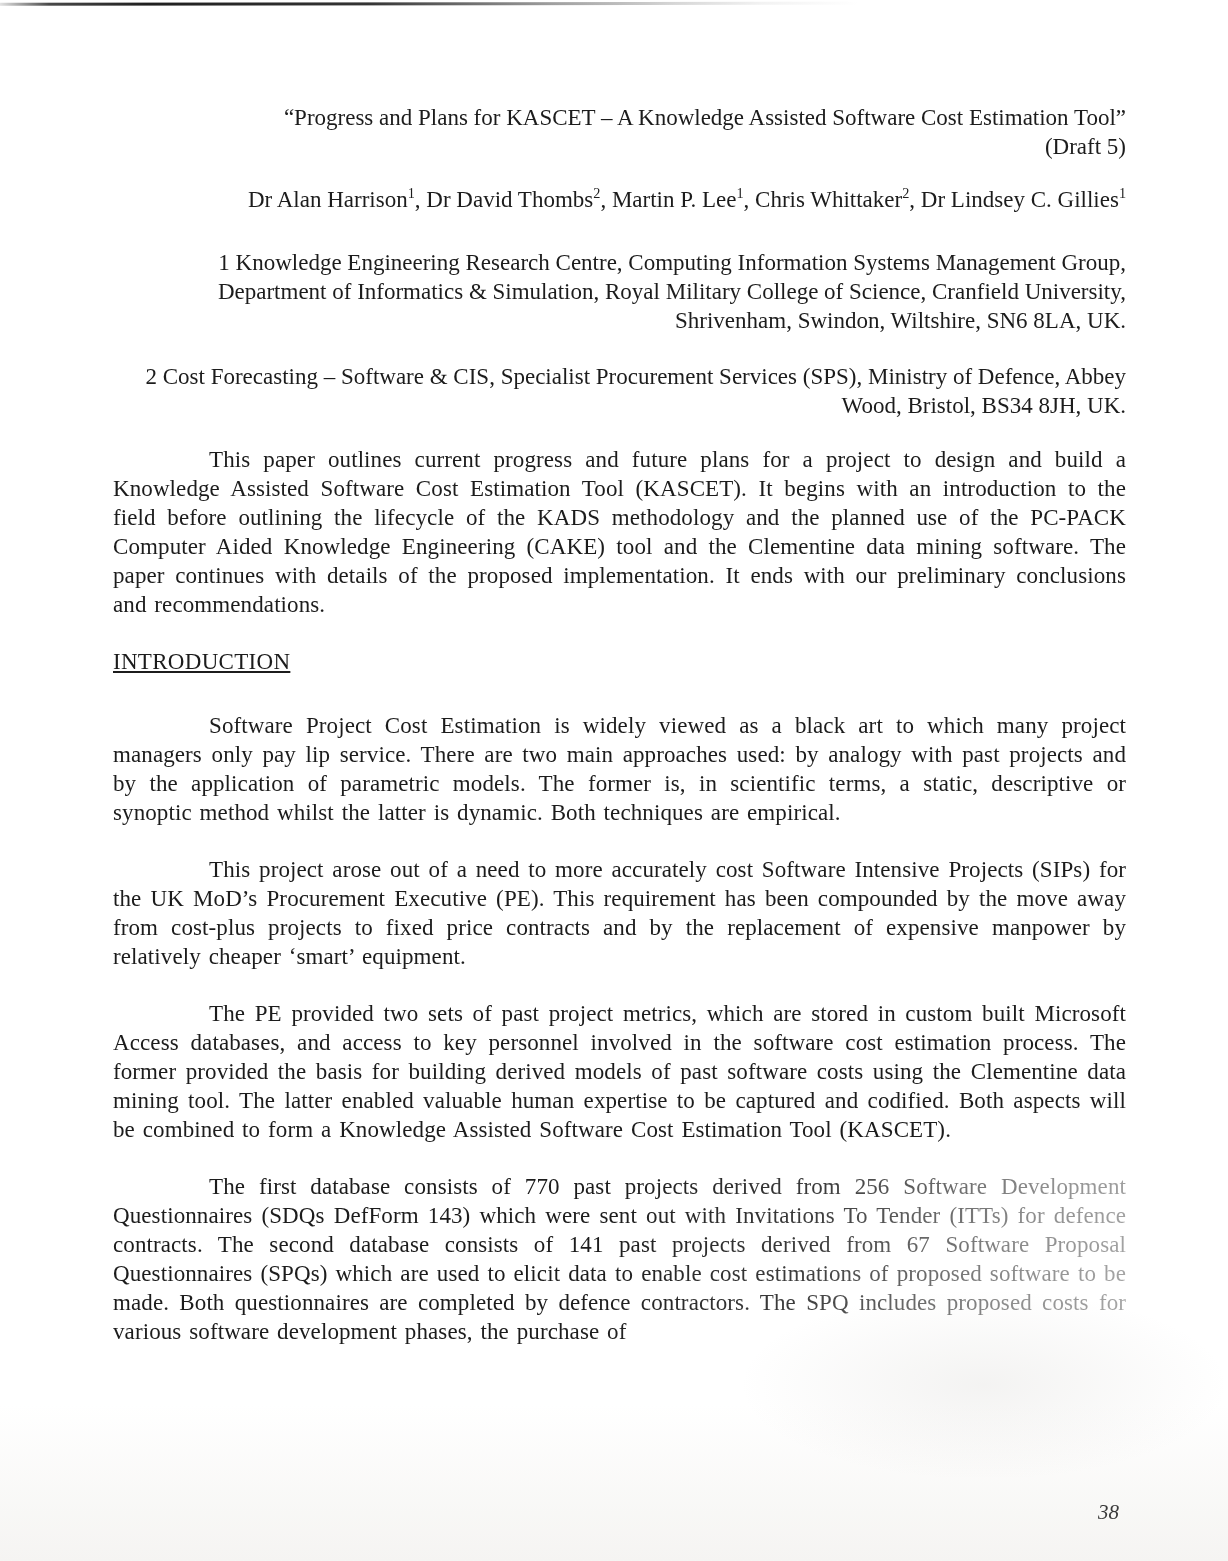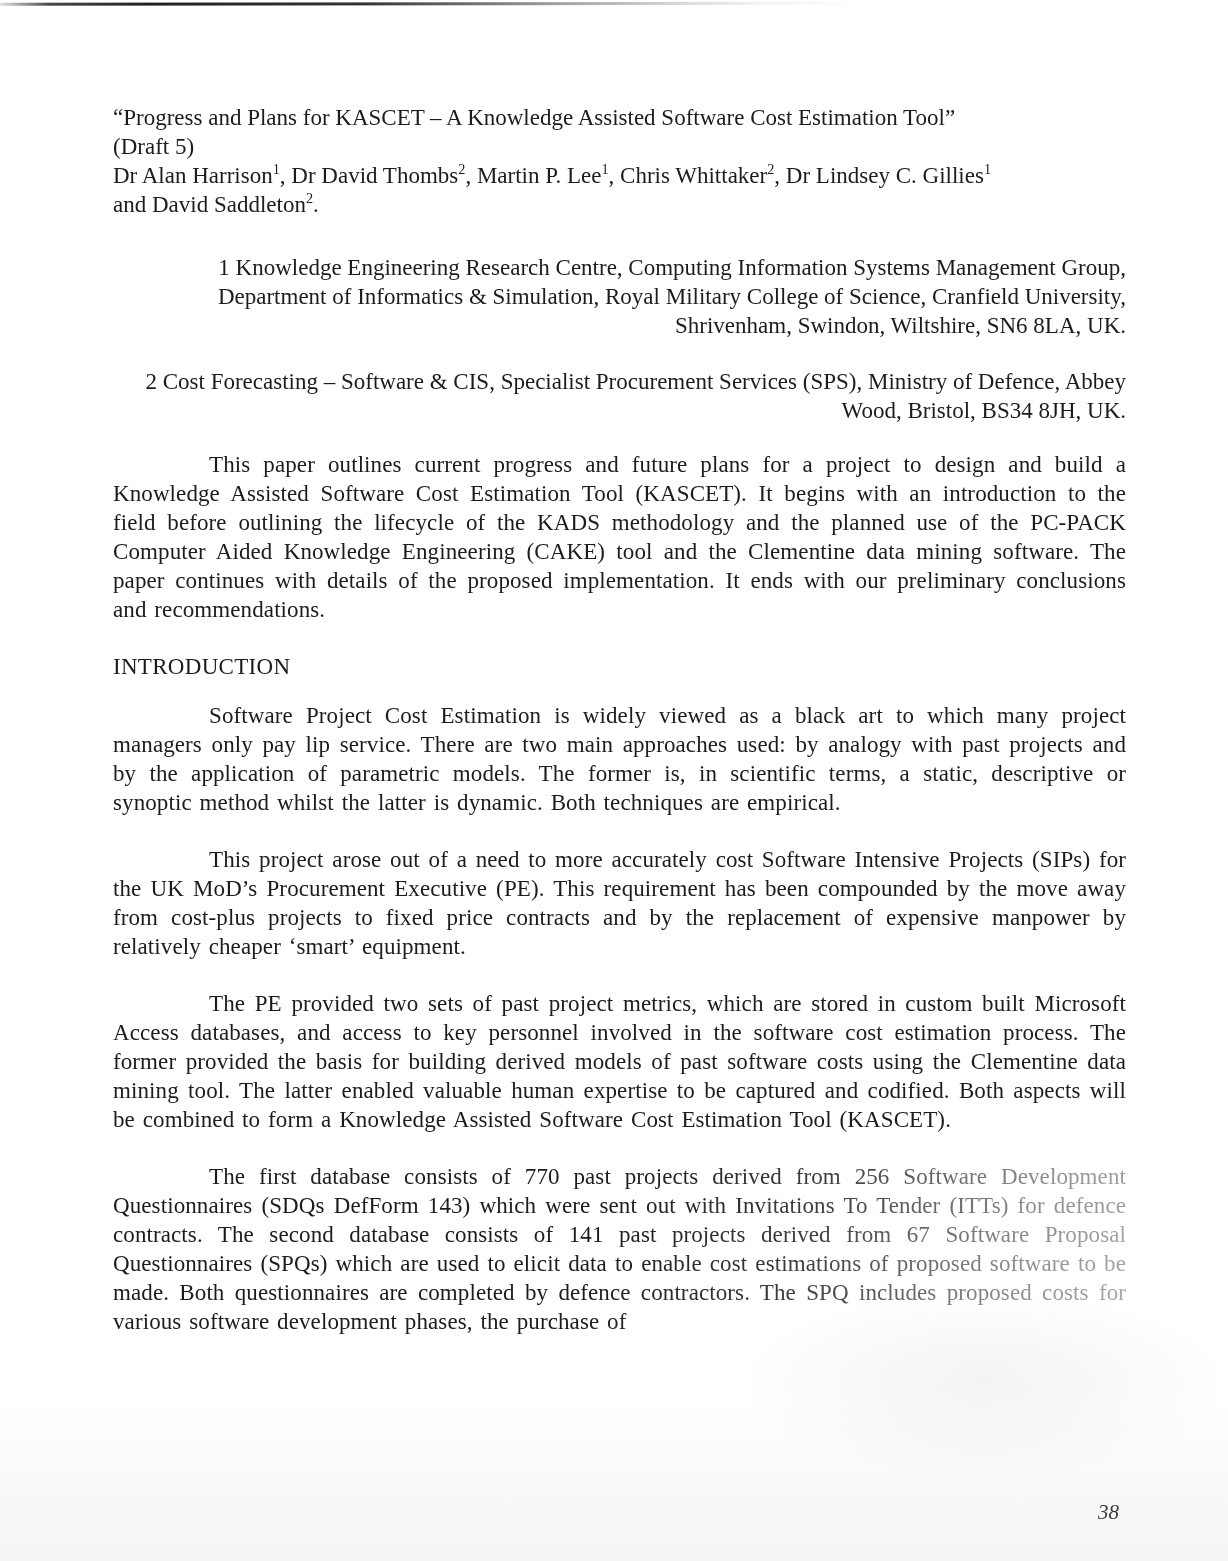--- a/index.html
+++ b/index.html
@@ -37,43 +37,43 @@
 
   .content {
     position: absolute;
     left: 113px;
     top: 103px;
     width: 1013px;
   }
 
   .txt { font-size: 23px; line-height: 29px; }
 
-  .title-block { text-align: left; }
+  .title-block { text-align: right; margin-bottom: 24px; }
   .title-block .line { font-weight: normal; }
 
-  .authors-block { text-align: left; margin-bottom: 34px; }
+  .authors-block { text-align: right; margin-bottom: 34px; }
   .authors-line { white-space: nowrap; }
   .authors-block sup, .txt sup {
     font-size: 0.62em;
     line-height: 0;
     vertical-align: super;
   }
 
   .affiliation { text-align: right; }
   .affiliation.first { margin-bottom: 27px; }
   .affiliation.second { margin-bottom: 25px; }
 
   .section-heading {
     font-weight: normal;
     font-size: 23px;
     line-height: 29px;
     letter-spacing: 0.3px;
   }
   .abstract-heading { margin-bottom: 28px; }
-  .intro-heading { margin-bottom: 20px; }
+  .intro-heading { margin-bottom: 35px; text-decoration: underline; }
 
   .para {
     text-align: justify;
     text-indent: 96px;
     word-spacing: 2px;
     letter-spacing: 0.1px;
     margin-bottom: 28px;
   }
   .para.last { margin-bottom: 0; }
 
@@ -117,21 +117,20 @@
 
   <div class="content">
 
     <div class="title-block txt">
       <div class="line">“Progress and Plans for KASCET – A Knowledge Assisted Software Cost Estimation Tool”</div>
       <div class="line">(Draft 5)</div>
     </div>
 
     <div class="authors-block txt">
       <div class="authors-line">Dr Alan Harrison<sup>1</sup>, Dr David Thombs<sup>2</sup>, Martin P. Lee<sup>1</sup>, Chris Whittaker<sup>2</sup>, Dr Lindsey C. Gillies<sup>1</sup></div>
-      <div class="authors-line">and David Saddleton<sup>2</sup>.</div>
     </div>
 
     <p class="affiliation first txt">1 Knowledge Engineering Research Centre, Computing Information Systems Management Group, Department of Informatics &amp; Simulation, Royal Military College of Science, Cranfield University, Shrivenham, Swindon, Wiltshire, SN6 8LA, UK.</p>
 
     <p class="affiliation second txt">2 Cost Forecasting – Software &amp; CIS, Specialist Procurement Services (SPS), Ministry of Defence, Abbey Wood, Bristol, BS34 8JH, UK.</p>
 
 
     <p class="para txt">This paper outlines current progress and future plans for a project to design and build a Knowledge Assisted Software Cost Estimation Tool (KASCET).  It begins with an introduction to the field before outlining the lifecycle of the KADS methodology and the planned use of the PC-PACK Computer Aided Knowledge Engineering (CAKE) tool and the Clementine data mining software.  The paper continues with details of the proposed implementation.  It ends with our preliminary conclusions and recommendations.</p>
 
     <h2 class="section-heading intro-heading">INTRODUCTION</h2>

